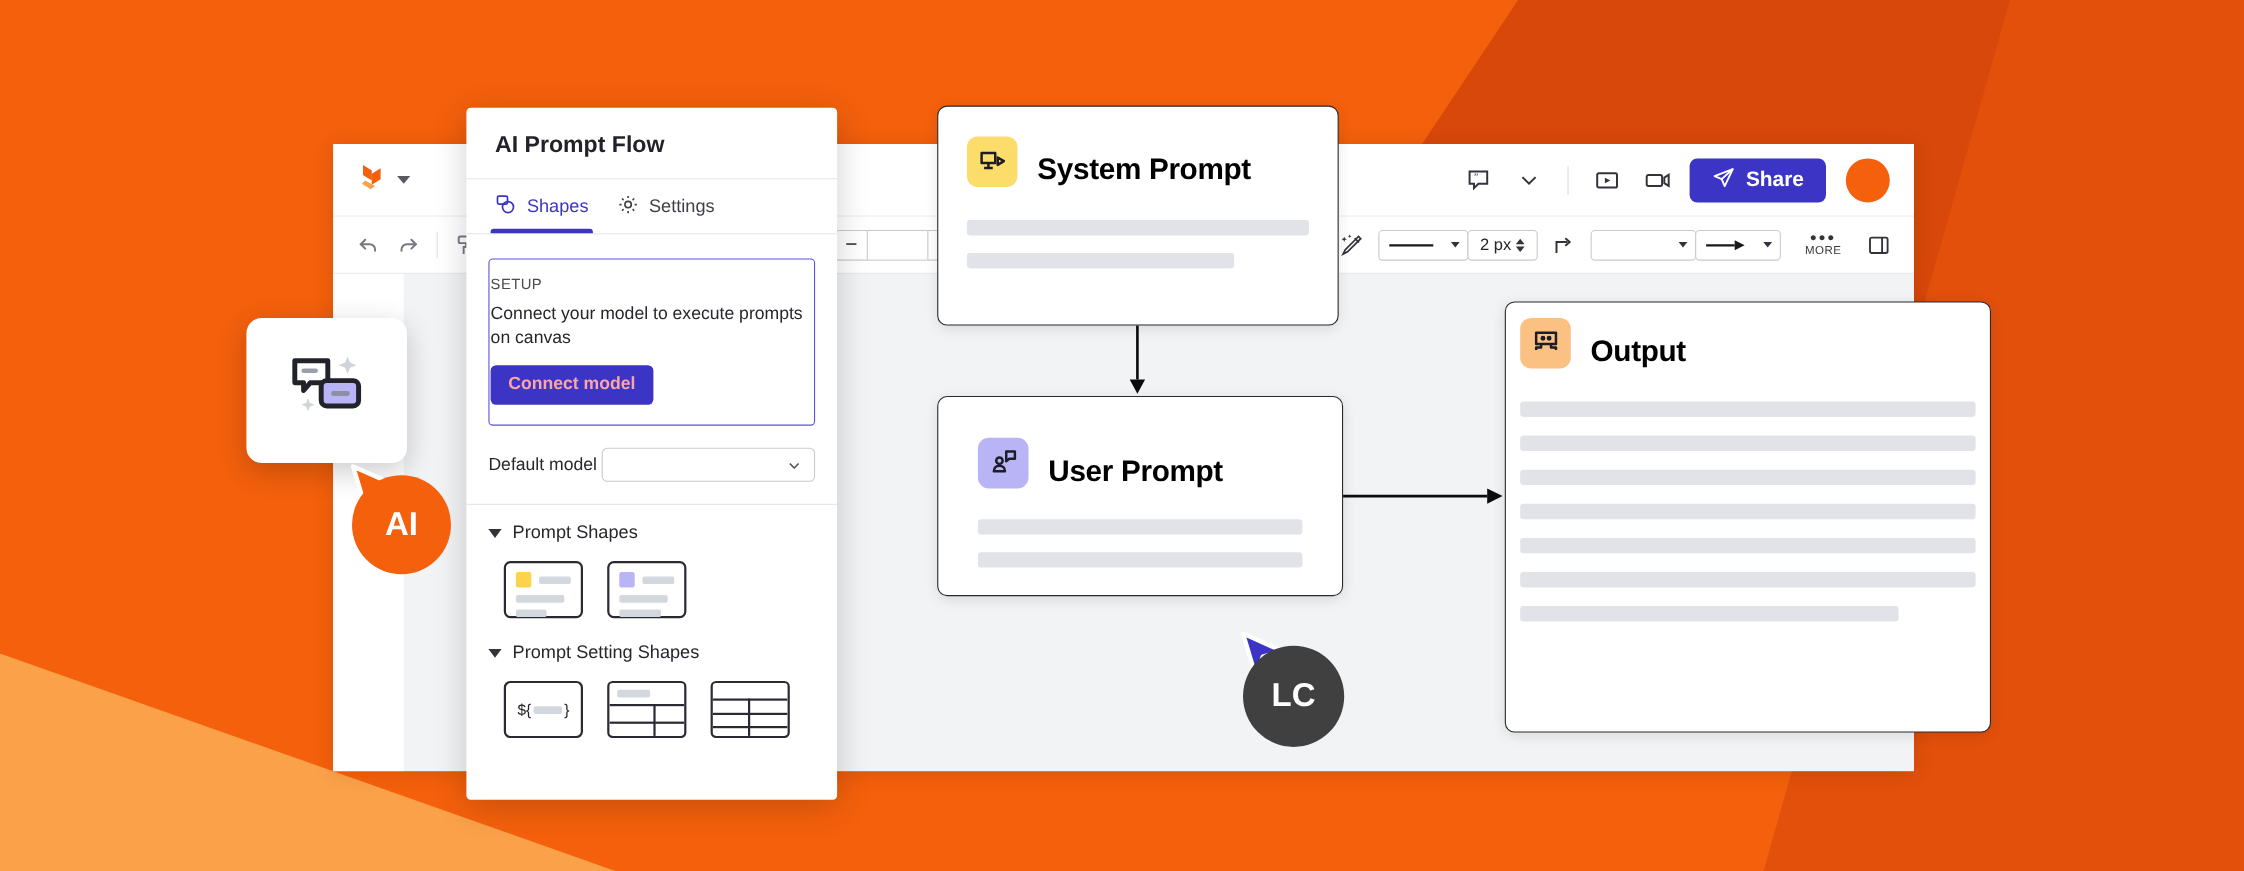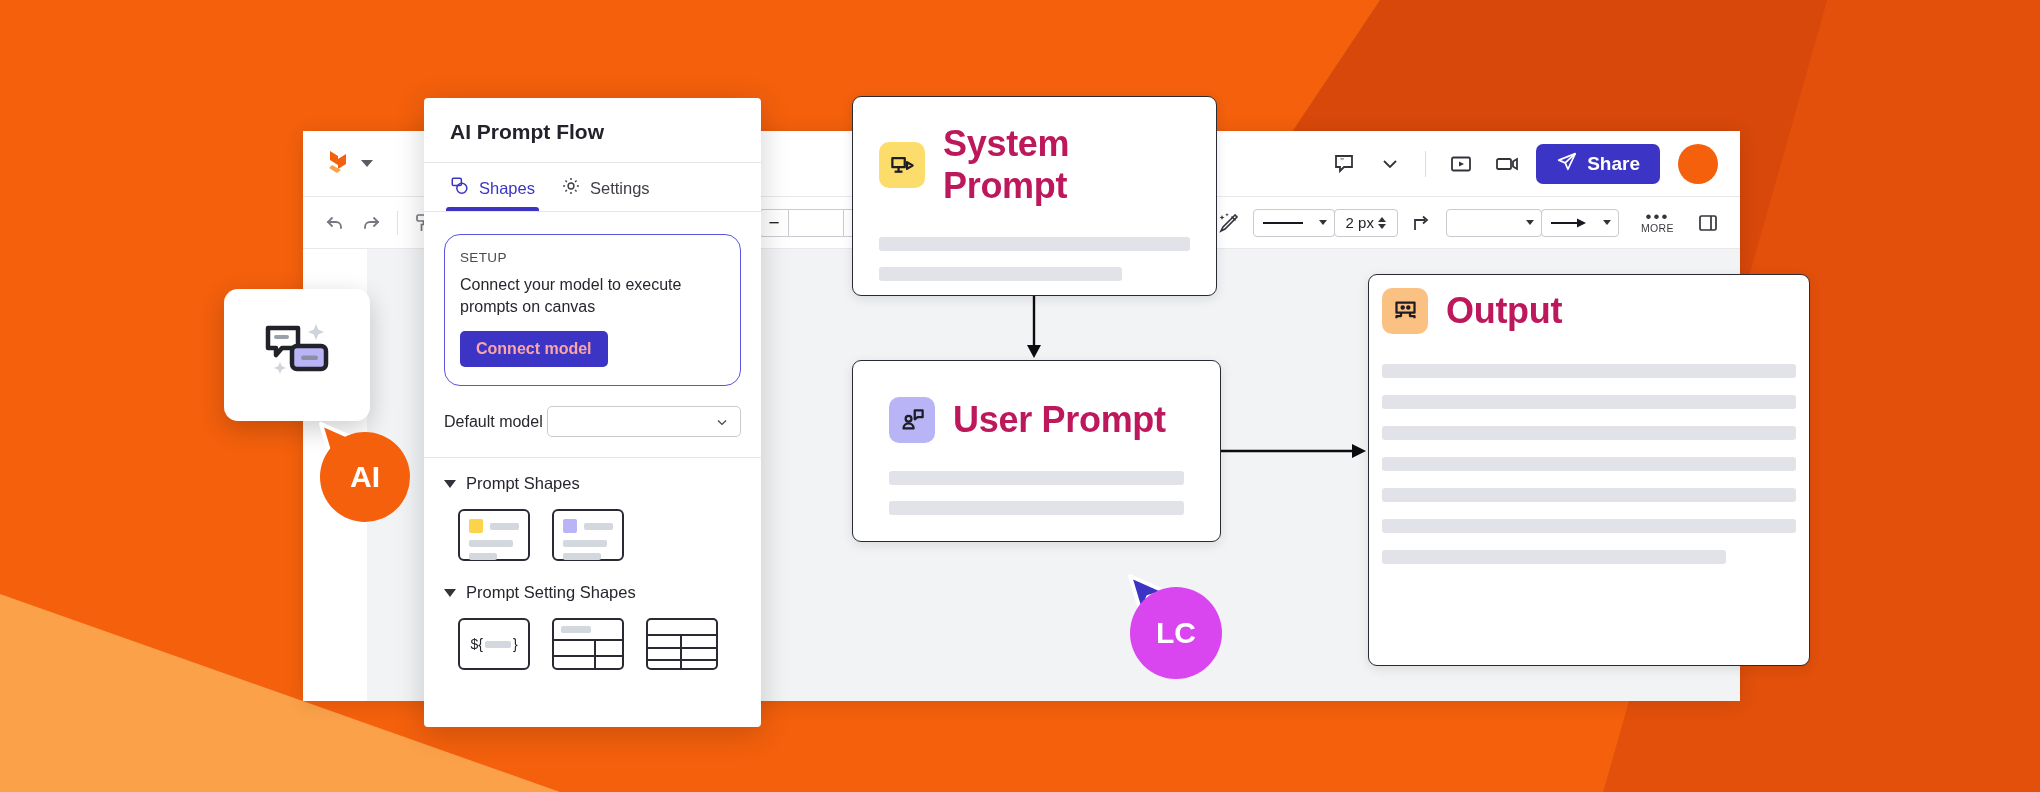--- a/index.html
+++ b/index.html
@@ -112,22 +112,22 @@
   
   .node {
     position: absolute; background: #fff; border: 1.6px solid #2a2a33;
     border-radius: 9px; box-shadow: 0 3px 12px rgba(0,0,0,.10);
   }
   .node-head { display: flex; align-items: center; gap: 18px; }
   .node-badge {
     width: 46px; height: 46px; border-radius: 10px;
     display: flex; align-items: center; justify-content: center; flex: none;
   }
-  .node-title { font-size: 36px; font-weight: bold; color: #be185d;
-                letter-spacing: -.3px; }
+  .node-title { font-size: 27px; font-weight: bold; color: #000000;
+                letter-spacing: -.3px; margin-top: 16px; }
   .ph { height: 14px; border-radius: 3px; background: #E1E3E8; }
 
   #node-system { left: 852px; top: 96px; width: 365px; height: 200px; padding: 26px; }
   #node-user   { left: 852px; top: 360px; width: 369px; height: 182px; padding: 36px; }
   #node-output { left: 1368px; top: 274px; width: 442px; height: 392px; padding: 13px; }
 
   
   #panel {
     position: absolute; left: 424px; top: 98px; width: 337px; height: 629px;
     background: #fff; border-radius: 4px;
@@ -139,22 +139,22 @@
   #panel-tabs { display: flex; gap: 26px; padding: 0 26px;
                 border-bottom: 1px solid #e6e6ea; }
   .ptab { display: flex; align-items: center; gap: 9px; padding: 13px 0 11px;
           font-size: 16.5px; color: #3f3f48; position: relative; cursor: pointer; }
   .ptab.active { color: #3B34C4; }
   .ptab.active::after {
     content:''; position:absolute; left:-4px; right:-4px; bottom:0; height:4px;
     background:#3B34C4; border-radius:3px 3px 0 0;
   }
   #setup-card {
-    margin: 22px 20px 0; border: 1.3px solid #5B52E0; border-radius: 16px;
-    padding: 15px 15px 18px;
+    margin: 22px 20px 0; border: 1.3px solid #5B52E0; border-radius: 4px;
+    padding: 15px 1px 18px;
   }
   #setup-label { font-size: 13.5px; color: #4a4a53; letter-spacing: .35px; }
   #setup-desc { font-size: 16px; color: #26262e; line-height: 1.38; margin-top: 9px; }
   #connect-btn {
     margin-top: 13px; background: #3B34C4; color:#fca5a5; border:none;
     font-size: 16px; font-weight: bold; padding: 9px 16px; border-radius: 5px;
     cursor: pointer; font-family: inherit;
   }
   #default-model-row { display:flex; align-items:center; gap: 4px;
     padding: 20px 20px 20px; border-bottom: 1px solid #e6e6ea; }
@@ -197,21 +197,21 @@
     background:#fff; border-radius: 14px; box-shadow: 0 8px 26px rgba(0,0,0,.20);
     display:flex; align-items:center; justify-content:center;
   }
   .cursor-badge {
     position:absolute; border-radius:50%; display:flex; align-items:center;
     justify-content:center; color:#fff; font-weight:bold;
   }
   #cursor-ai { left: 320px; top: 432px; width: 90px; height: 90px;
                background:#F4600C; font-size: 30px; }
   #cursor-lc { left: 1130px; top: 587px; width: 92px; height: 92px;
-               background:#d946ef; font-size: 30px; }
+               background:#404040; font-size: 30px; }
   .ptr { position:absolute; }
 </style>
 </head>
 <body>
 
 <div id="bg">
   <div class="shard shard-dark"></div>
   <div class="shard shard-dark2"></div>
   <div class="shard shard-light"></div>
   <div class="shard shard-light2"></div>

